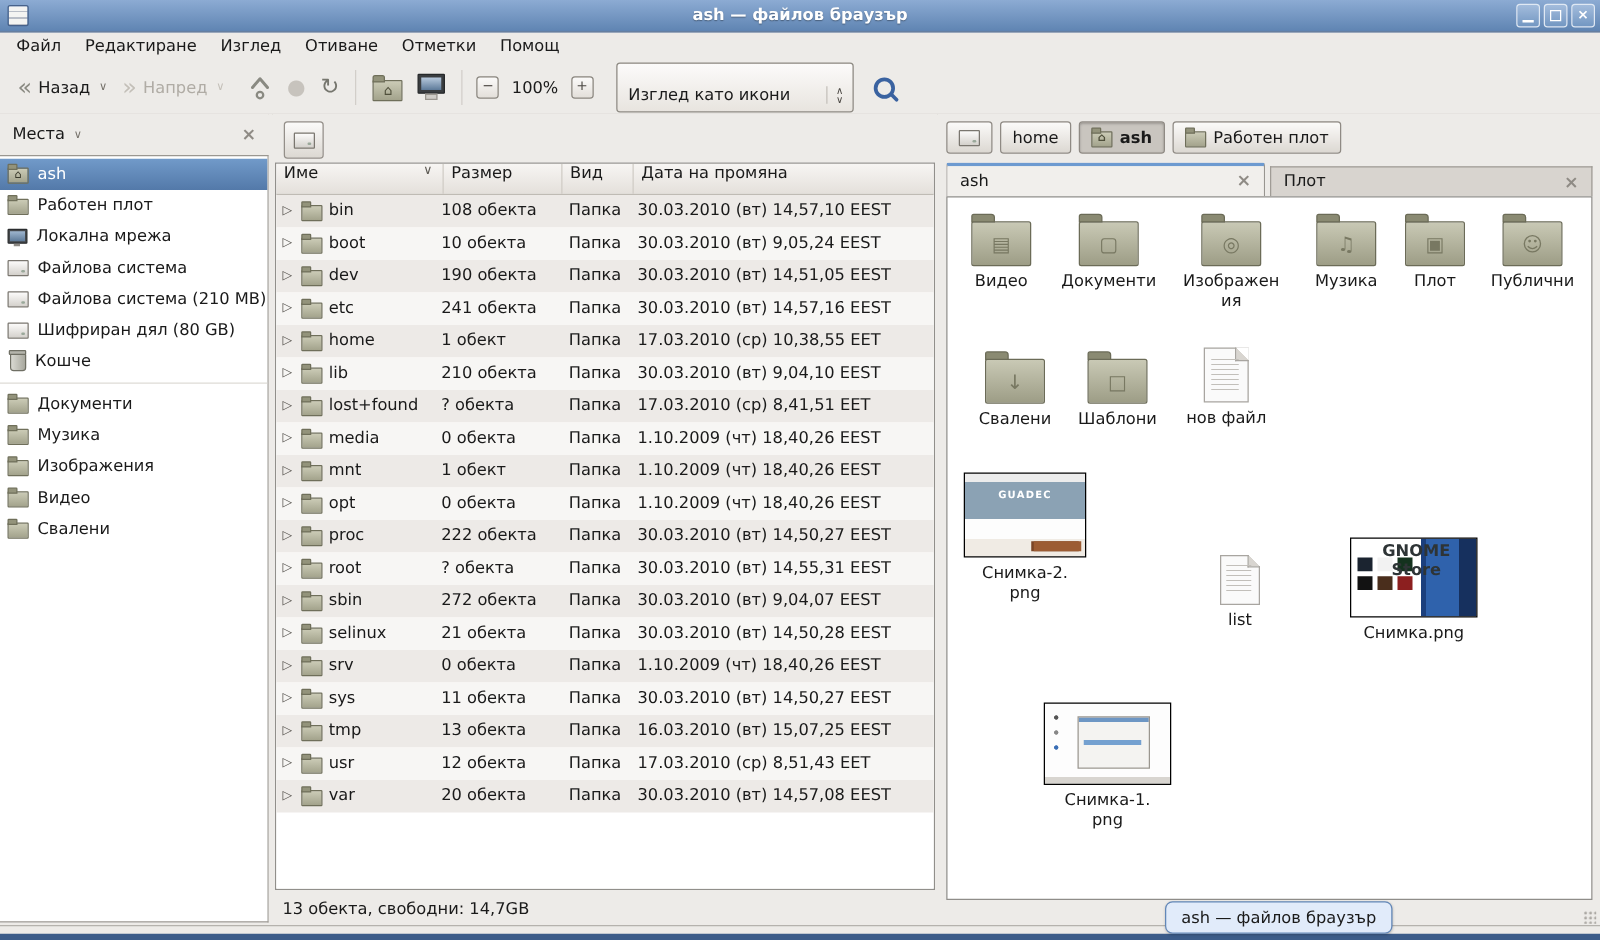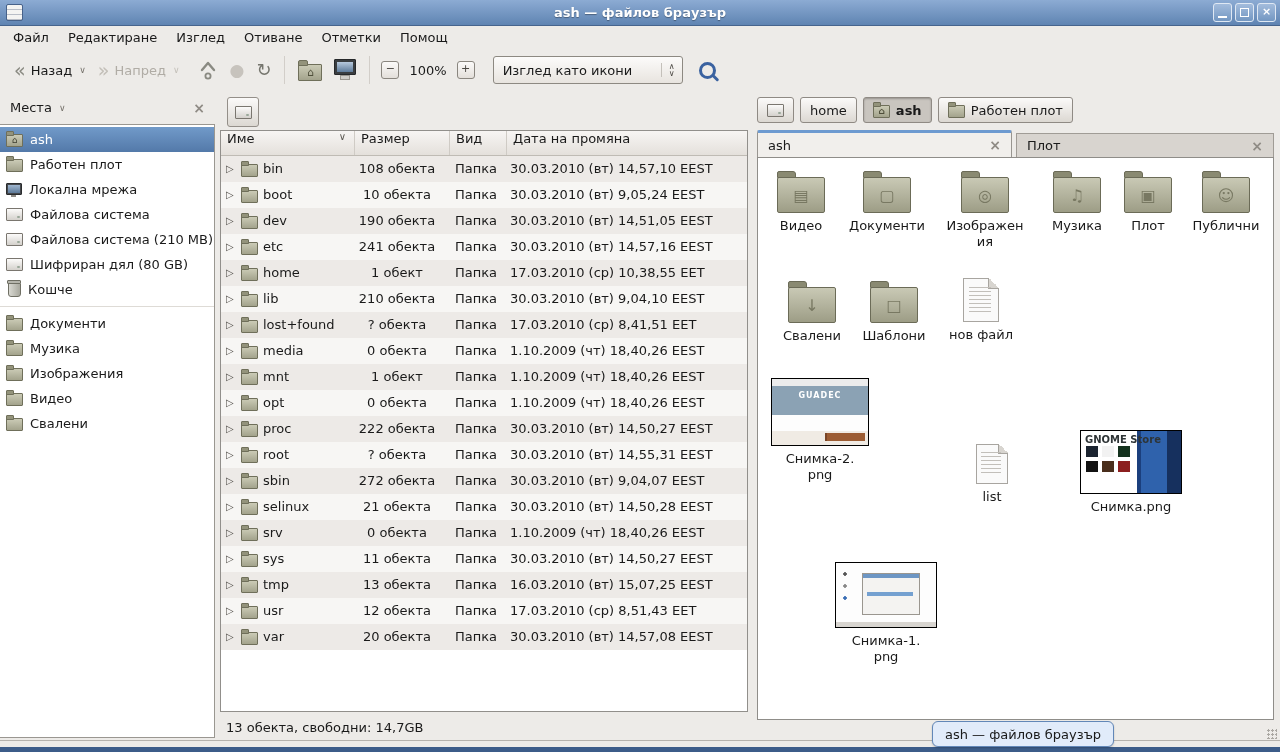--- a/index.html
+++ b/index.html
@@ -35,21 +35,21 @@
   .tbtn.disabled .caret{color:#c3bfb8}
   .tsep{width:1px;height:28px;background:#d2cec9;margin:0 7px}
   .stop-glyph{font-size:17px;color:#c7c3bd;line-height:17px}
   .reload-glyph{font-size:18px;color:#76766e;line-height:18px}
   .zoom-btn{width:16px;height:16px;border:1px solid #8a867f;border-radius:3px;
     background:linear-gradient(#fbfaf9,#e3dfda);color:#4a4742;font-size:11px;line-height:14px;
     text-align:center;margin:0 4px}
   .zoom-level{margin:12px 6px}
   .combo{height:26px;border:1px solid #8d8982;border-radius:3px;margin-left:14px;
     background:linear-gradient(#fcfbfa,#e8e4df);display:flex;align-items:center;
-    padding:0 7px 0 9px;width:172px}
+    padding:12px 7px 0 9px;width:172px}
   .combo-label{flex:1}
   .combo-spin{border-left:1px solid #c4c0ba;padding-left:7px;margin-left:6px;display:flex;
     flex-direction:column;align-items:center;font-size:8px;line-height:7px;color:#4a4742}
   .magnifier{width:11px;height:11px;border:3px solid #3a62a0;border-radius:50%;position:relative;
     margin-left:16px}
   .magnifier::after{content:"";position:absolute;width:3px;height:8px;background:#3a62a0;
     transform:rotate(-45deg);right:-4px;bottom:-6px;border-radius:2px}
   
   .tb-folder{width:22px;height:15px;background:linear-gradient(#cbcbb6,#a3a38c);
     border:1px solid #6f6f5a;border-radius:1px;position:relative;margin-top:4px}
@@ -115,21 +115,21 @@
     white-space:nowrap;overflow:hidden}
   .th.name{width:127px}.th.size{width:88px}.th.type{width:50px}.th.date{flex:1;border-right:none}
   .sort-glyph{margin-left:auto;margin-right:8px;font-size:10px;color:#5c5953}
   .tbody{flex:1;background:#fff}
   .trow{display:flex;height:26px;line-height:26px;white-space:nowrap}
   .trow:nth-child(odd){background:#edeae7}
   .trow:nth-child(even){background:#f7f6f4}
   .cell{overflow:hidden}
   .cell.name{width:127px;display:flex;align-items:center;gap:5px;padding-left:5px}
   .expander{font-size:10px;color:#55524d;width:10px;flex:0 0 auto}
-  .cell.size{width:88px;text-align:center;padding-right:12px}
+  .cell.size{width:88px;text-align:left;padding-right:12px}
   .cell.type{width:50px;padding-left:2px}
   .cell.date{flex:1;padding-left:5px}
   .status-row{flex:1;display:flex;align-items:flex-start;padding:8px 0 0 8px}
   
   .rightcol{width:530px;display:flex;flex-direction:column;background:#edebe8;padding-left:7px;box-sizing:border-box}
   .crumbs{display:flex;gap:6px;align-items:center;margin-top:5px;height:28px}
   .crumb{display:flex;align-items:center;gap:6px;height:26px;padding:0 9px;border:1px solid #8f8a84;
     border-radius:3px;background:linear-gradient(#fbfaf9,#dcd8d2);font-family:inherit;font-size:13px;color:#1a1a1a}
   .crumb.active{background:#c9c5bf;box-shadow:inset 0 1px 2px rgba(0,0,0,.25);font-weight:bold}
   .crumb-label:empty{display:none}
@@ -173,21 +173,21 @@
     background:#9c5c33;box-shadow:-2px 0 0 #7a4526}
   .fthumb.thumb-guadec .thumb-text{position:absolute;top:12px;left:0;right:0;text-align:center;
     color:#fff;font-size:8px;font-weight:bold;letter-spacing:1px}
   .fthumb.plain-file{width:30px;height:38px;background:#fafafa;border:1px solid #a8a5a0}
   .fthumb.plain-file::before{content:"";position:absolute;top:-1px;right:-1px;width:9px;height:9px;
     background:linear-gradient(225deg,#fff 0 50%,#d8d5d0 50%);border-left:1px solid #a8a5a0;border-bottom:1px solid #a8a5a0}
   .fthumb.plain-file::after{content:"";position:absolute;left:4px;right:6px;top:7px;height:24px;
     background:repeating-linear-gradient(#c2bfba 0 1px,transparent 1px 4px)}
   .fthumb.thumb-store{width:100px;height:62px;border:1px solid #000;
     background:linear-gradient(90deg,#fff 0 56%,#1b3f7d 56% 60%,#2f62ac 60% 86%,#16305e 86%)}
-  .fthumb.thumb-store .thumb-text{position:absolute;top:3px;left:4px;font-size:10px;font-weight:bold;color:#2e3436}
+  .fthumb.thumb-store .thumb-text{position:absolute;top:3px;left:4px;font-size:13px;font-weight:bold;color:#2e3436}
   .fthumb.thumb-store::before{content:"";position:absolute;left:5px;top:15px;width:12px;height:11px;
     background:#1b2430;box-shadow:16px 0 0 #f2f2f2,32px 0 0 #14321e,0 15px 0 #121212,16px 15px 0 #4a2e1c,32px 15px 0 #8c1f1f}
   .fthumb.thumb-desktop{width:100px;height:64px;border:1px solid #000;background:#fdfdfd;
     background-image:radial-gradient(circle at 9px 11px,#555 1.5px,transparent 2px),
       radial-gradient(circle at 9px 23px,#888 1.5px,transparent 2px),
       radial-gradient(circle at 9px 35px,#3a6eb5 1.5px,transparent 2px),
       linear-gradient(#fdfdfd 0 59px,#d8d5d0 59px)}
   .fthumb.thumb-desktop::before{content:"";position:absolute;left:26px;top:10px;width:56px;height:40px;
     background:linear-gradient(#6d96c4 0 4px,#f4f3f1 4px);border:1px solid #9a9archive;border:1px solid #9a968f}
   .fthumb.thumb-desktop::after{content:"";position:absolute;left:31px;top:29px;width:46px;height:4px;background:#74a0d0}

